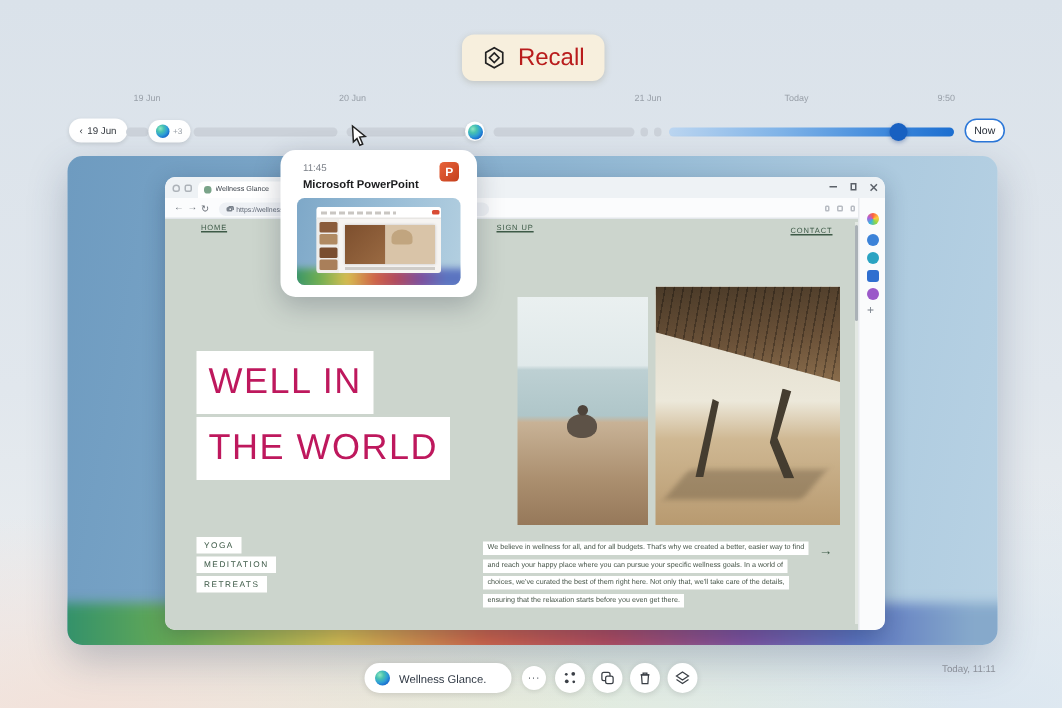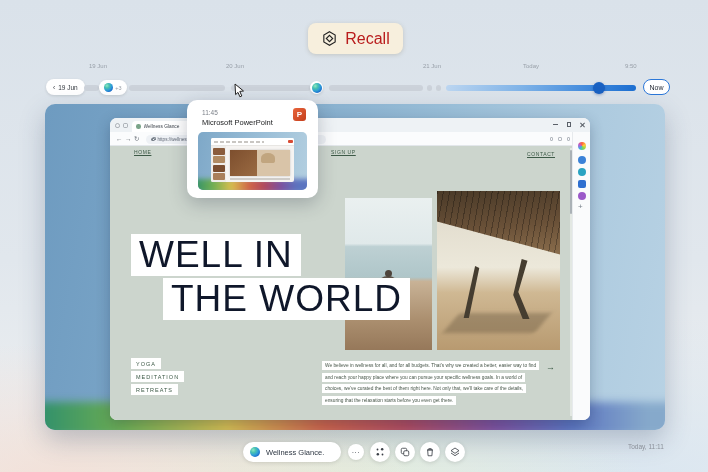--- a/index.html
+++ b/index.html
@@ -76,23 +76,23 @@
   .url{font-size:4.6px;color:#5f6774;}
   .tb-dots{position:absolute;right:20px;top:5px;display:flex;gap:5px;}
   .tb-dots i{width:3.5px;height:3.5px;border:1px solid #9aa0a8;border-radius:1px;opacity:.7;}
   .tb-edge{position:absolute;right:6px;top:3px;}
 
   
   .site{position:absolute;left:0;top:28px;right:18px;bottom:0;background:#ccd5cd;overflow:hidden;}
   .navlink{position:absolute;font-size:5px;letter-spacing:.6px;color:#3d5a47;text-decoration:underline;}
   .nl-home{left:24px;top:3px}.nl-signup{left:221px;top:3px}.nl-contact{left:417px;top:5px}
   .headline{position:absolute;left:21px;top:88px;z-index:3;}
-  .hl{display:block;width:fit-content;background:#fff;color:#0f172a;font-size:37px;line-height:40px;
+  .hl{display:block;width:fit-content;background:#fff;color:#be185d;font-size:24px;line-height:40px;
     padding:1px 8px;letter-spacing:1px;font-weight:400;}
-  .hl+.hl{margin-top:2px;margin-left:32px;}
+  .hl+.hl{margin-top:2px;}
   .img-med{position:absolute;left:235px;top:52px;width:87px;height:152px;z-index:2;
     background:linear-gradient(180deg,#eaf0f0 0%,#e0e9ea 30%,#bdd0d3 32%,#afc6c9 52%,#c8b296 55%,#ab8f6f 80%,#96785a 100%);}
   .med-fig{position:absolute;left:33px;top:78px;width:20px;height:16px;background:#5d5247;border-radius:50% 50% 45% 45%;}
   .med-fig::before{content:"";position:absolute;left:6.5px;top:-6px;width:7px;height:7px;border-radius:50%;background:#4e443b;}
   .img-yoga{position:absolute;left:327px;top:45px;width:123px;height:159px;z-index:2;
     background:linear-gradient(180deg,#ddd7c8 0%,#ece8da 48%,#cfb893 64%,#b89a70 100%);}
   .roof{position:absolute;left:0;top:0;right:0;height:40%;
     background:linear-gradient(175deg,#4a3a28 0%,#6a5138 55%,#8a6d4c 100%);
     clip-path:polygon(0 0,100% 0,100% 100%,0 48%);}
   .roof::after{content:"";position:absolute;inset:0;
@@ -118,21 +118,21 @@
   .sb1{top:24px;background:#3b82d8;border-radius:50%}
   .sb2{top:36px;background:#2aa3c2;border-radius:50%}
   .sb3{top:48px;background:#2f6fd0}
   .sb4{top:60px;background:#9b59c9;border-radius:50%}
   .sb-plus{position:absolute;left:5px;top:70px;font-size:8px;color:#7a828c;}
 
   
   .tooltip{position:absolute;left:187px;top:100px;width:131px;height:98px;background:#fff;border-radius:10px;
     box-shadow:0 6px 18px rgba(30,40,60,.25);z-index:6;}
   .tt-time{position:absolute;left:15px;top:9px;font-size:6.5px;color:#7a7f87;}
-  .tt-app{position:absolute;left:15px;top:17.5px;font-size:7.5px;font-weight:normal;color:#1b1c1e;}
+  .tt-app{position:absolute;left:15px;top:17.5px;font-size:7.5px;font-weight:bold;color:#1b1c1e;}
   .ppt-icon{position:absolute;right:12px;top:8px;width:13px;height:13px;border-radius:3px;
     background:linear-gradient(135deg,#e8643a,#c43e1c);display:flex;align-items:center;justify-content:center;
     color:#fff;font-size:8px;font-weight:bold;}
   .tt-thumb{position:absolute;left:11px;top:32px;width:109px;height:58px;border-radius:5px;overflow:hidden;
     background:linear-gradient(100deg,#7ea8c8,#9dc0d8 60%,#b3cfe0);}
   .tt-rainbow{position:absolute;left:-4px;right:-4px;bottom:-3px;height:14px;filter:blur(2.5px);
     background:linear-gradient(90deg,#2e8f6d,#6fae51 16%,#d8bd4f 32%,#cf6248 48%,#b14a5e 60%,#7d509e 74%,#5b74c0 88%);}
   .ppt-win{position:absolute;left:13px;top:6px;width:83px;height:44px;background:#f6f4f2;border-radius:2px;overflow:hidden;}
   .ppt-ribbon{position:absolute;left:0;top:0;right:0;height:8px;background:#fff;border-bottom:1px solid #e8e6e3;}
   .ppt-ribbon::before{content:"";position:absolute;left:3px;top:2.5px;width:50px;height:2px;

